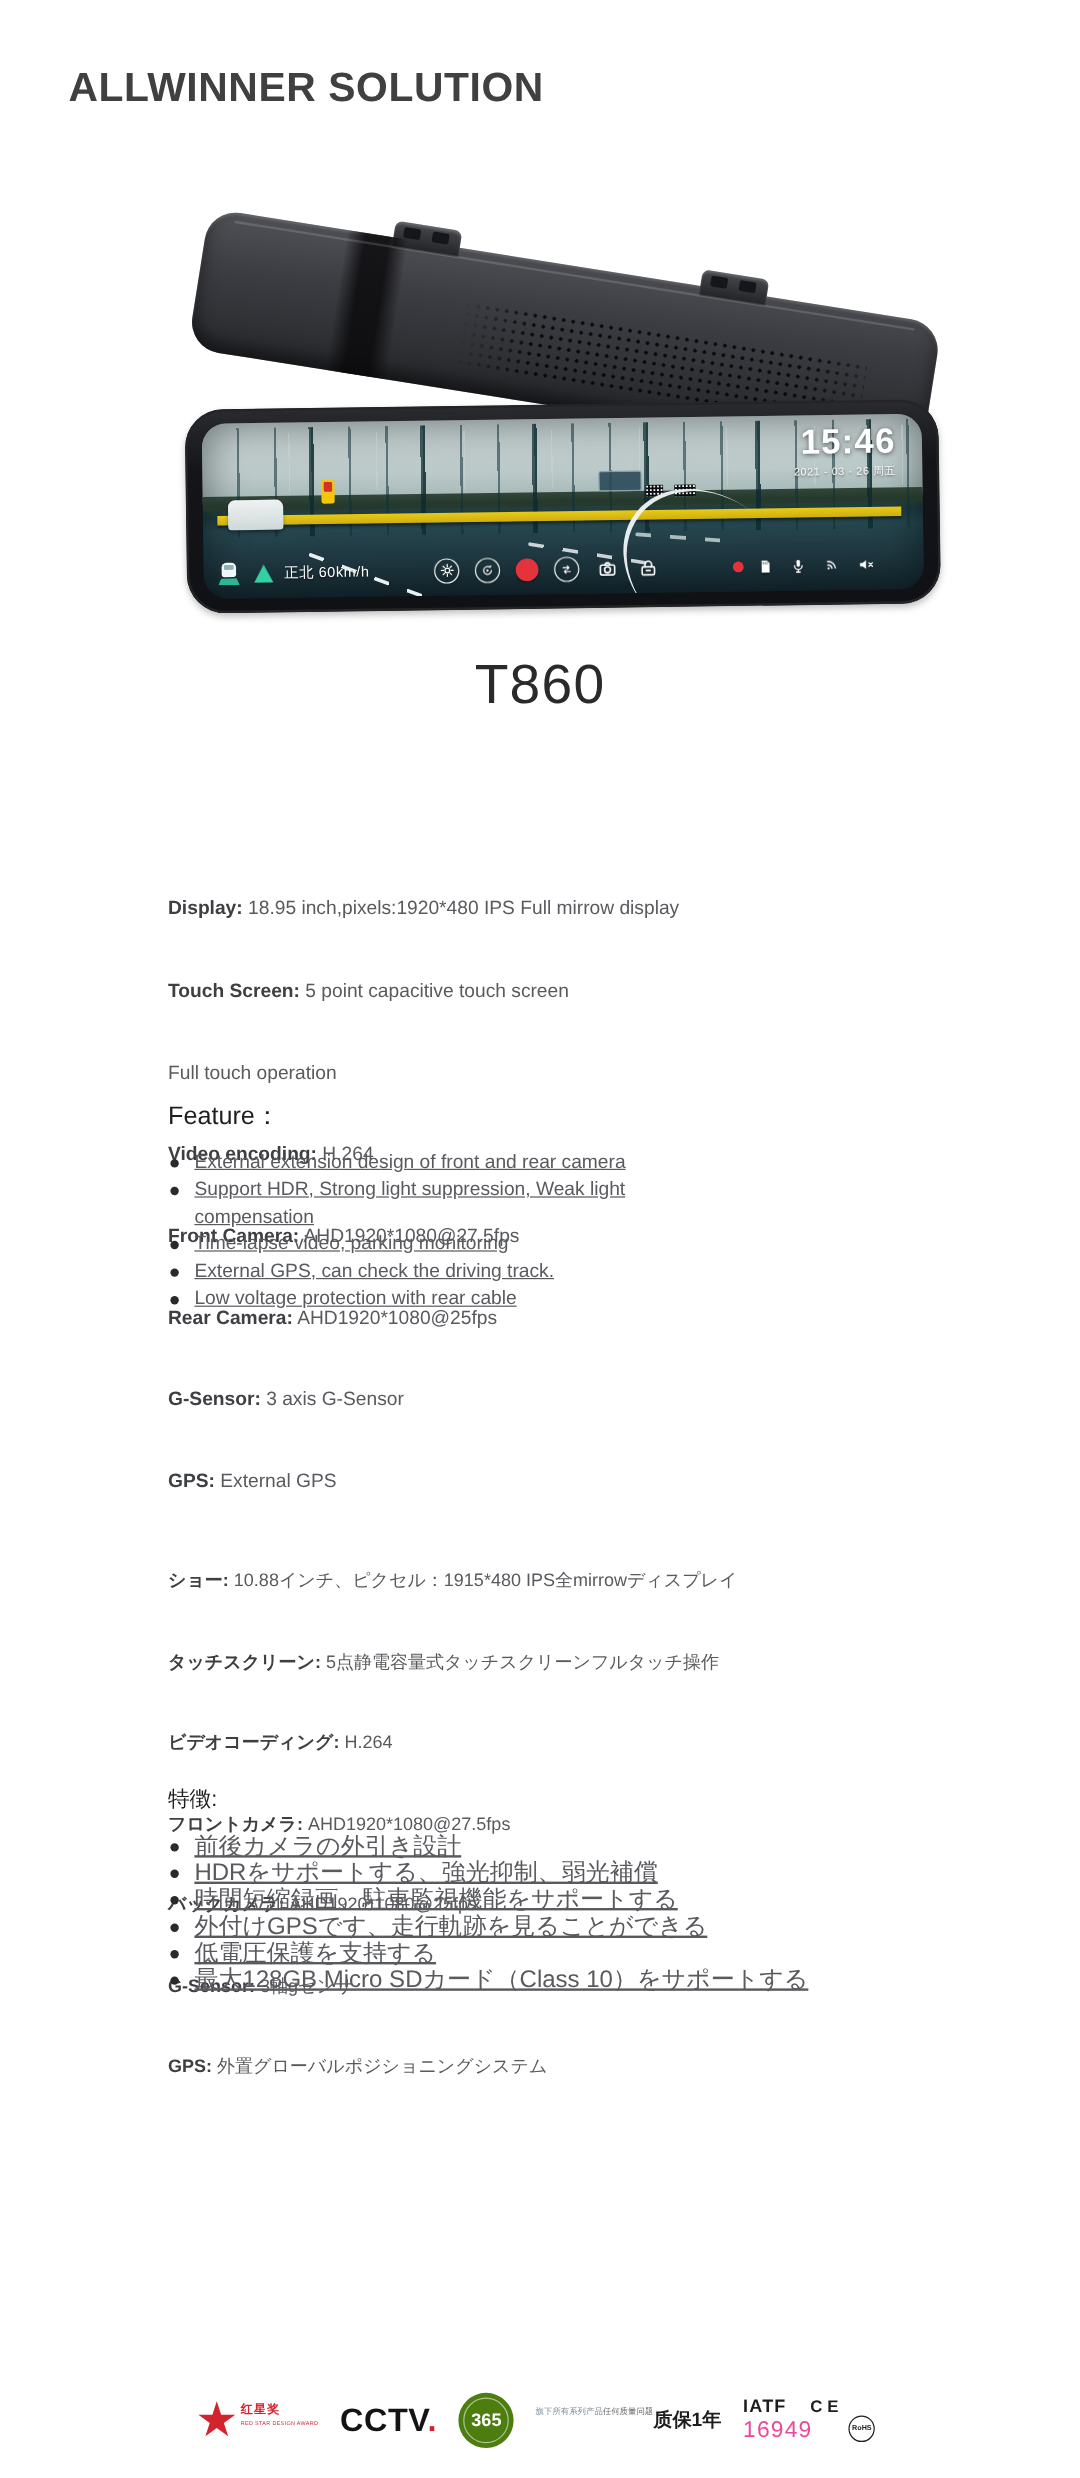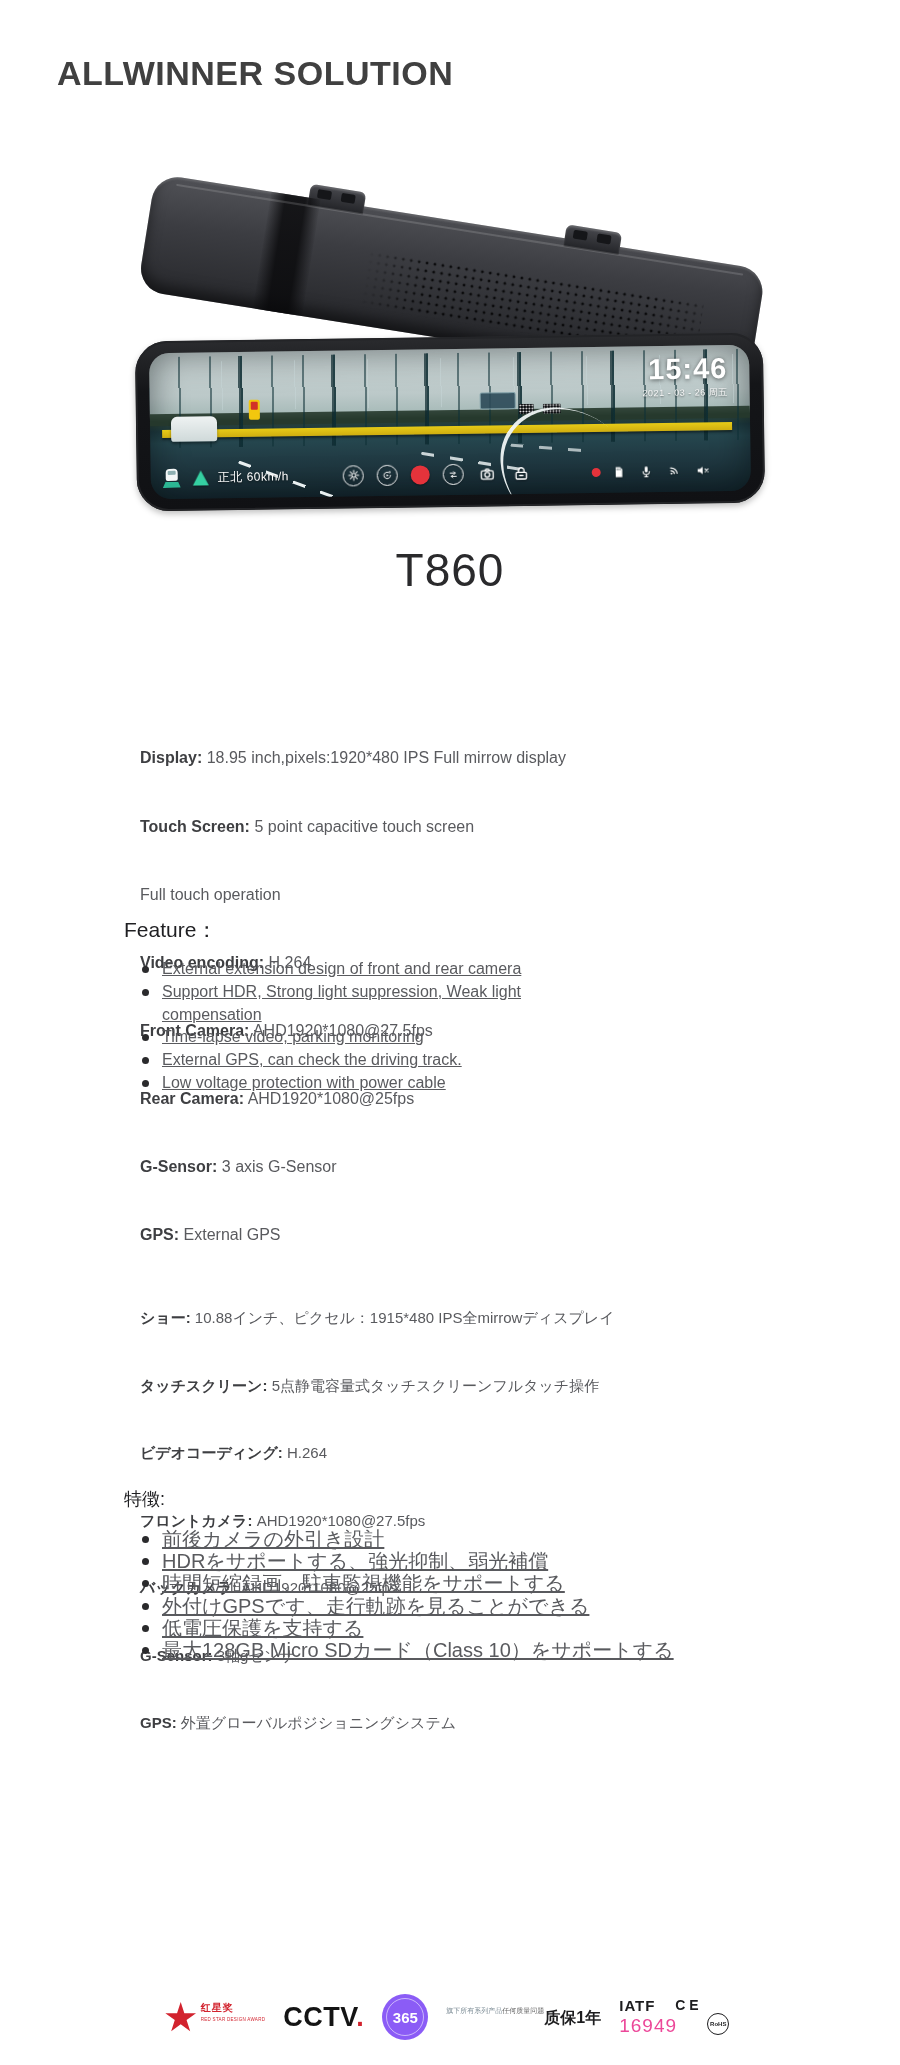--- a/index.html
+++ b/index.html
@@ -4,21 +4,21 @@
 <style>
   html,body{margin:0;padding:0;background:#fff;}
   .page{position:relative;width:900px;height:2065px;background:#ffffff;overflow:hidden;
         font-family:"Liberation Sans",sans-serif;color:#58595c;}
 
   
   .title{position:absolute;left:57px;top:54px;font-size:34px;font-weight:700;
          color:#404040;letter-spacing:.5px;}
 
   
-  .photo{position:absolute;left:136px;top:165px;width:628px;height:352px;}
+  .photo{position:absolute;left:155px;top:165px;width:628px;height:352px;}
   .mirror-back{position:absolute;left:10px;top:14px;width:618px;height:118px;border-radius:26px;
       transform:rotate(9deg);transform-origin:40px 50%;
       background:linear-gradient(178deg,#515257 0%,#3c3d42 35%,#2b2c30 78%,#222327 100%);
       box-shadow:inset 0 2px 2px rgba(255,255,255,.14), inset 0 -8px 14px rgba(0,0,0,.5);}
   .mirror-back::after{content:"";position:absolute;left:22px;right:22px;top:7px;height:2px;
       border-radius:2px;background:rgba(255,255,255,.15);}
   .back-stripe{position:absolute;left:19%;top:0;width:8%;height:100%;
       background:linear-gradient(90deg,rgba(8,8,10,.05),rgba(8,8,10,.8) 30%,rgba(8,8,10,.8) 70%,rgba(8,8,10,.05));}
   .back-dots{position:absolute;left:36%;right:9%;top:36%;bottom:15%;
       background-image:radial-gradient(circle,rgba(4,4,5,.85) 1.3px,transparent 1.7px);
@@ -92,21 +92,21 @@
   .pname{position:absolute;left:0;top:543px;width:900px;text-align:center;
       font-size:46px;font-weight:300;color:#2a2a2c;letter-spacing:1px;}
 
   
   .specs{position:absolute;left:140px;white-space:pre-wrap;}
   .specs-en{top:702px;font-size:16px;line-height:22.7px;}
   .specs-jp{top:1262px;font-size:15px;line-height:22.5px;}
   .specs b{font-weight:700;color:#3e3f42;}
   .specs span{color:#595a5e;}
 
-  .fhead{position:absolute;left:124px;color:#1f1f22;}
+  .fhead{position:absolute;left:140px;color:#1f1f22;}
   .fhead-en{top:916px;font-size:21px;}
   .fhead-jp{top:1487px;font-size:18px;}
 
   ul.feat{position:absolute;left:140px;margin:0;padding:0;list-style:none;text-decoration:underline;}
   ul.feat li{position:relative;padding-left:22px;}
   ul.feat li::before{content:"";position:absolute;left:2px;top:8px;width:7px;height:7px;
       border-radius:50%;background:#2a2a2c;}
   .feat-en{top:958px;width:468px;font-size:16px;line-height:22.8px;color:#595a5e;}
   .feat-jp{top:1528px;width:540px;font-size:20px;line-height:22.2px;color:#595a5e;}
   .feat-jp li::before{top:7px;background:#3c3c3e;}
@@ -114,21 +114,21 @@
   
   .footer{position:absolute;left:0;top:1988px;width:900px;height:58px;display:flex;
       align-items:center;justify-content:center;gap:18px;}
   .redstar{display:flex;align-items:flex-start;}
   .redstar .star{font-size:40px;line-height:40px;color:#d2232e;}
   .redstar .col{margin-left:2px;margin-top:4px;}
   .redstar .cn{font-size:10px;font-weight:700;color:#d2232e;letter-spacing:1px;}
   .redstar .en{font-size:4.5px;color:#d2232e;margin-top:2px;letter-spacing:.3px;}
   .cctv{font-size:27px;font-weight:800;color:#141414;letter-spacing:.5px;}
   .cctv .d{color:#d2232e;}
-  .b365{position:relative;width:46px;height:46px;border-radius:50%;background:#8b5cf6;
+  .b365{position:relative;width:46px;height:46px;border-radius:50%;background:#4d7c0f;
       display:flex;align-items:center;justify-content:center;}
   .b365::before{content:"";position:absolute;inset:4px;border:1px solid rgba(255,255,255,.55);border-radius:50%;}
   .b365 span{color:#fff;font-size:15px;font-weight:700;}
   .warr{display:flex;flex-direction:row;line-height:1.25;}
   .warr .s1{font-size:7px;color:#7d8d96;}
   .warr .s2{font-size:7px;color:#666;}
   .warr .m{font-size:16px;font-weight:700;color:#1d1d1f;margin-top:1px;}
   .iatf{position:relative;width:118px;height:40px;}
   .iatf .nm{position:absolute;left:0;top:0;font-size:15px;font-weight:700;color:#1d1d1f;letter-spacing:1px;}
   .iatf .ce{position:absolute;left:56px;top:0;font-size:14px;font-weight:700;color:#1d1d1f;letter-spacing:4px;}
@@ -262,21 +262,21 @@
     <div><b>G-Sensor:</b><span> 3 axis G-Sensor</span></div>
     <div><b>GPS:</b><span> External GPS</span></div>
   </div>
 
   <div class="fhead fhead-en">Feature：</div>
   <ul class="feat feat-en">
     <li><span>External extension design of front and rear camera</span></li>
     <li><span>Support HDR, Strong light suppression, Weak light compensation</span></li>
     <li><span>Time-lapse video, parking monitoring</span></li>
     <li><span>External GPS, can check the driving track.</span></li>
-    <li><span>Low voltage protection with power cable</span></li>
+    <li><span>Low voltage protection with rear cable</span></li>
   </ul>
 
   <div class="specs specs-jp">
     <div><b>ショー:</b><span> 10.88インチ、ピクセル：1915*480 IPS全mirrowディスプレイ</span></div>
     <div><b>タッチスクリーン:</b><span> 5点静電容量式タッチスクリーンフルタッチ操作</span></div>
     <div><b>ビデオコーディング:</b><span> H.264</span></div>
     <div><b>フロントカメラ:</b><span> AHD1920*1080@27.5fps</span></div>
     <div><b>バックカメラ:</b><span> AHD1920*1080@25fps</span></div>
     <div><b>G-Sensor:</b><span> 3軸gセンサ</span></div>
     <div><b>GPS:</b><span> 外置グローバルポジショニングシステム</span></div>

